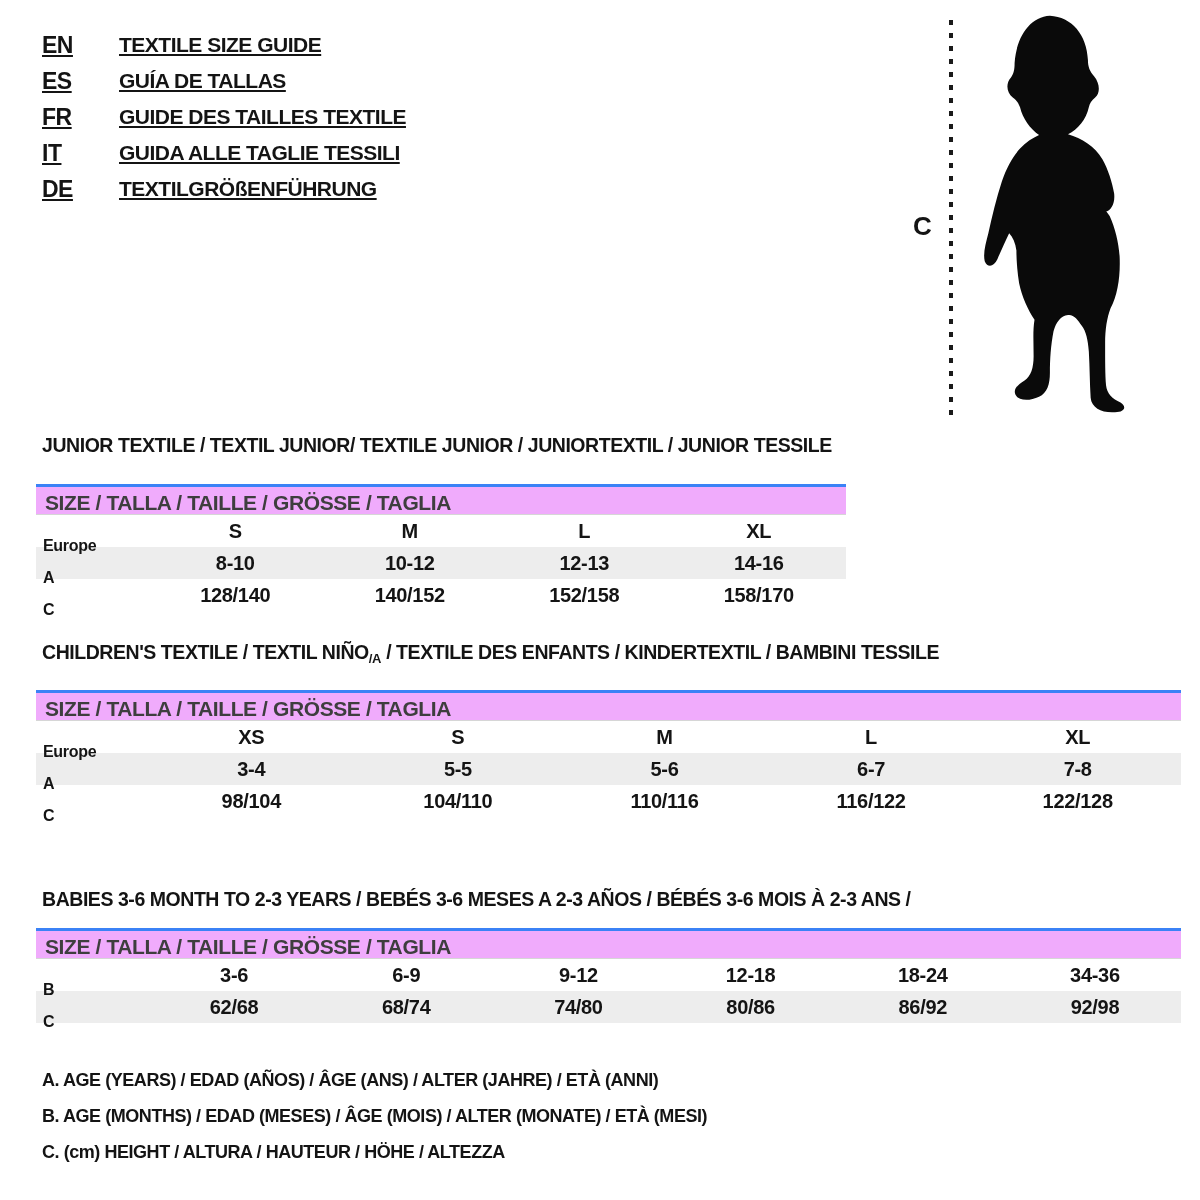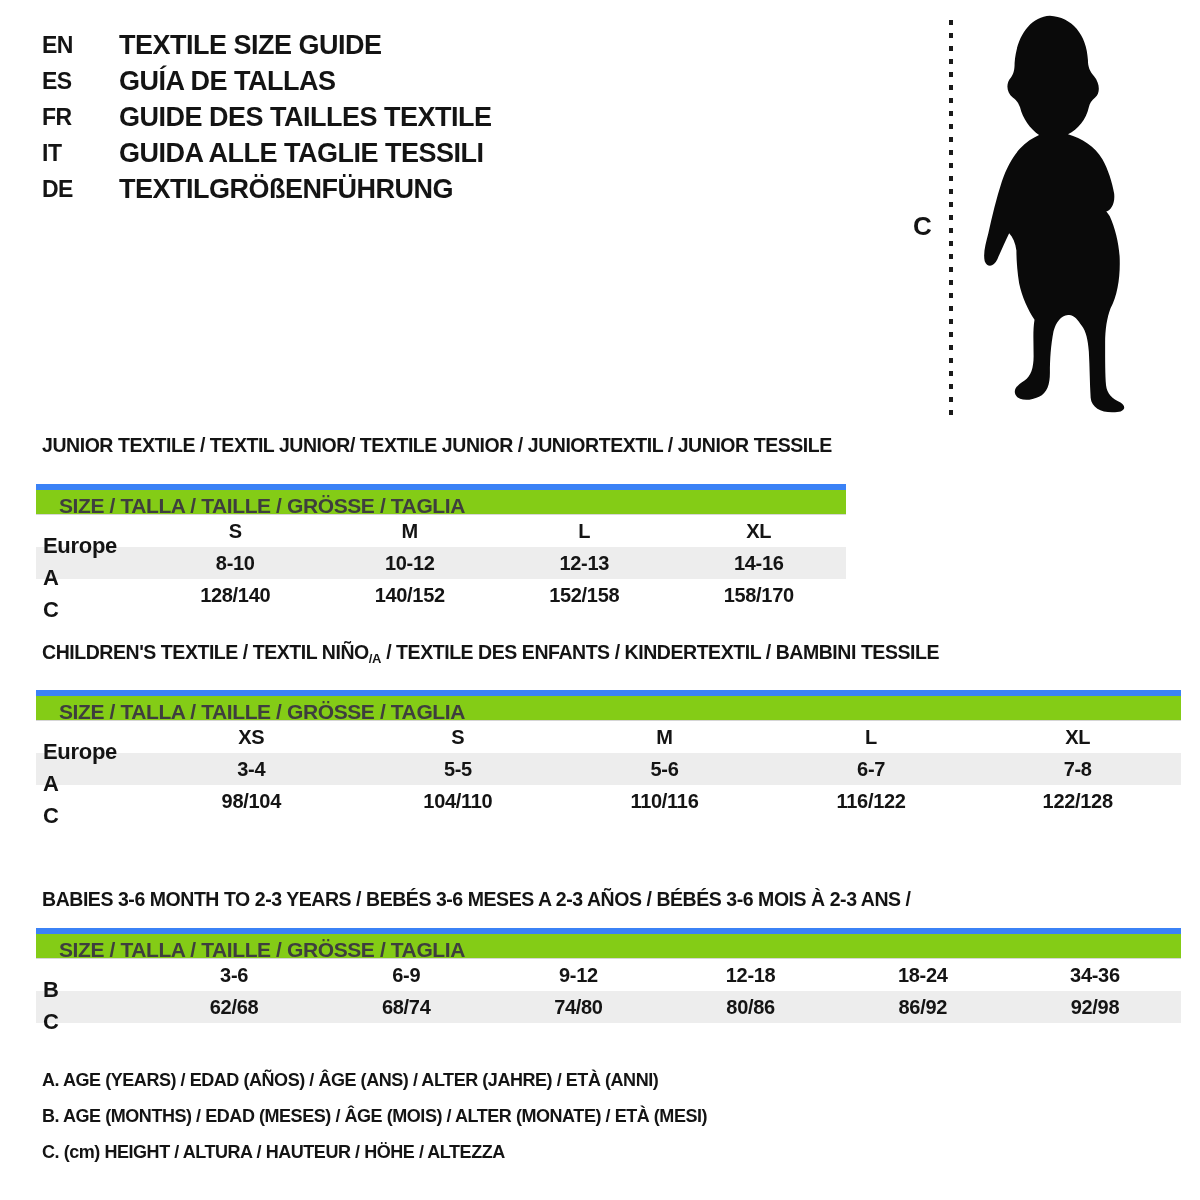--- a/index.html
+++ b/index.html
@@ -8,52 +8,52 @@
     position:relative;
     width:1200px;height:1200px;
     background:#ffffff;
     font-family:"Liberation Sans", sans-serif;
     font-weight:700;
     color:#141414;
     overflow:hidden;
   }
 
   
-  .langs{position:absolute;left:42px;top:27px;}
+  .langs{position:absolute;left:42px;top:27px;text-decoration:underline;}
   .lang-row{display:flex;height:36px;align-items:center;}
   .lang-code{width:77px;font-size:23px;letter-spacing:-0.5px;}
-  .lang-title{font-size:27px;letter-spacing:-0.5px;white-space:nowrap;}
+  .lang-title{font-size:21px;letter-spacing:-0.5px;white-space:nowrap;}
 
   
   .measure-line{
     position:absolute;left:949px;top:20px;width:4px;height:396px;
     background:repeating-linear-gradient(to bottom,#1a1a1a 0 5px,transparent 5px 13px);
   }
   .measure-label{position:absolute;left:913px;top:211px;font-size:26px;letter-spacing:-0.5px;}
   .silhouette{position:absolute;left:963px;top:12px;}
 
   
   .sec-heading{
     position:absolute;left:42px;font-size:19.5px;letter-spacing:-0.45px;
     white-space:nowrap;
   }
   .sub-part{font-size:13px;vertical-align:-4px;letter-spacing:-0.3px;}
   .two-line{line-height:35px;}
 
   
   .stable{position:absolute;left:36px;}
   .size-bar{
-    height:31px;line-height:31px;background:#84cc16;color:#3e3e3e;
-    font-size:21px;letter-spacing:-0.4px;padding-left:23px;
-    border-top:6px solid #3b82f6;border-bottom:1px solid #d6d6d6;
+    height:31px;line-height:31px;background:#f0abfc;color:#3e3e3e;
+    font-size:21px;letter-spacing:-0.4px;padding-left:9px;
+    border-top:3px solid #3b82f6;border-bottom:1px solid #d6d6d6;
     box-sizing:border-box;white-space:nowrap;overflow:hidden;
   }
   .trow{display:flex;height:32px;align-items:center;}
   .trow.shaded{background:#ededed;}
-  .tlabel{width:112px;padding-left:7px;font-size:22px;letter-spacing:-0.3px;box-sizing:border-box;margin-top:30px;}
+  .tlabel{width:112px;padding-left:7px;font-size:16px;letter-spacing:-0.3px;box-sizing:border-box;margin-top:30px;}
   .tcell{flex:1;text-align:center;font-size:20px;letter-spacing:-0.3px;}
 
   
   .legend{position:absolute;left:42px;top:1062px;}
   .legend-row{height:36px;line-height:36px;font-size:18px;letter-spacing:-0.45px;white-space:nowrap;}
 </style>
 </head>
 <body>
 
 <div id="page">

